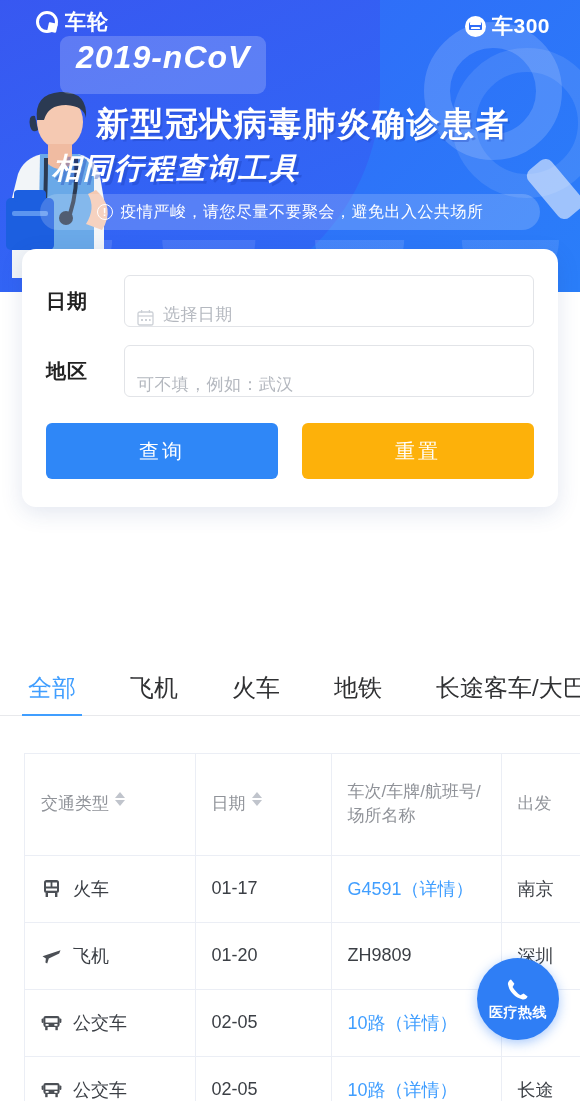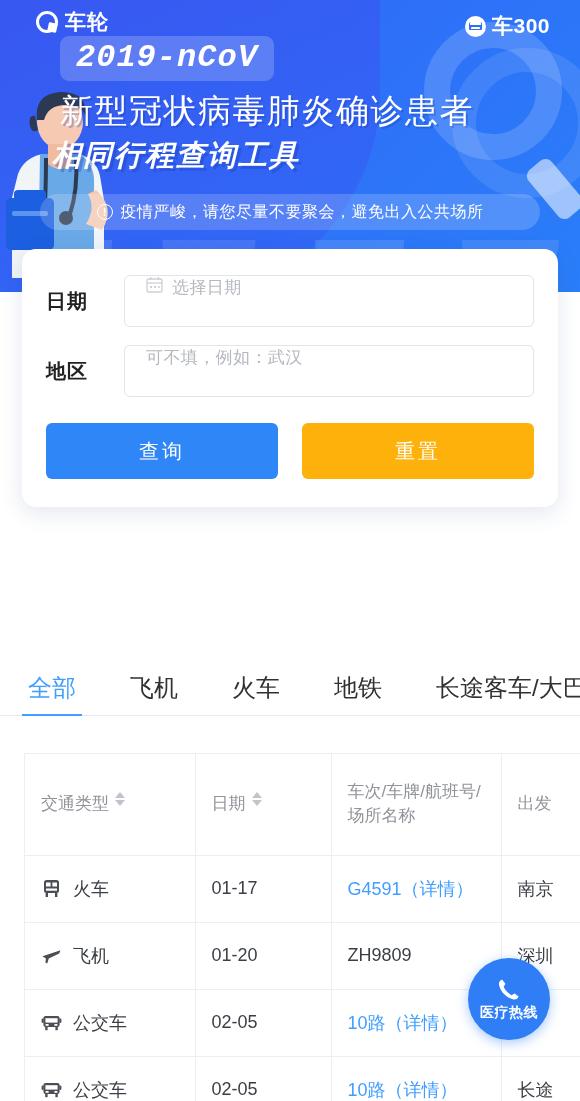--- a/index.html
+++ b/index.html
@@ -123,32 +123,32 @@
   
   .headline { position: absolute; left: 60px; top: 36px; z-index: 5; }
   .ncov-badge {
     display: inline-block;
     background: rgba(255,255,255,0.20);
     color: #ffffff;
     font-size: 32px;
     font-weight: bold;
     font-style: italic;
     letter-spacing: 1px;
-    padding: 3px 16px 5px 16px;
+    padding: 3px 16px 18px 16px;
     border-radius: 9px;
-    font-family: Liberation Mono, monospace;
   }
   .title1 {
     margin-top: 8px;
     color: #ffffff;
     font-size: 33px;
-    font-weight: normal;
+    font-weight: bold;
     letter-spacing: 1.5px;
     white-space: nowrap;
     text-shadow: 2px 2px 0 rgba(25,60,180,0.30);
+    margin-left: 36px;
   }
   .title2 {
     margin-top: 2px;
     margin-left: -8px;
     color: #ffffff;
     font-size: 29px;
     font-weight: bold;
     font-style: italic;
     letter-spacing: 2px;
     white-space: nowrap;
@@ -194,22 +194,22 @@
     font-weight: bold;
     color: #222222;
     letter-spacing: 1px;
   }
   .finput {
     flex: 1 1 auto;
     height: 52px;
     border: 1px solid #e2e4e8;
     border-radius: 6px;
     display: flex;
-    align-items: flex-start;
-    padding: 0 21px;
+    align-items: flex-end;
+    padding: 0 12px;
     gap: 9px;
     background: #ffffff;
   }
   .cal-icon { width: 17px; height: 17px; flex: 0 0 auto; }
   .ph { color: #b4b8bf; font-size: 17px; letter-spacing: .4px; }
 
   .btnrow { display: flex; gap: 24px; margin-top: 26px; }
   .btn {
     flex: 1 1 0;
     height: 56px;
@@ -301,21 +301,21 @@
   .tico { width: 21px; height: 21px; flex: 0 0 auto; }
   .link { color: #409eff; }
   .col-type { width: 170px; }
   .col-date { width: 136px; }
   .col-no   { width: 170px; }
   .col-from { width: 196px; }
 
   
   .fab {
     position: absolute;
-    right: 30px; top: 958px;
+    right: 21px; top: 958px;
     width: 82px; height: 82px;
     border-radius: 50%;
     background: #2f7ef5;
     display: flex;
     flex-direction: column;
     align-items: center;
     justify-content: center;
     gap: 1px;
     box-shadow: 0 3px 12px rgba(47,126,245,0.42);
     z-index: 40;

